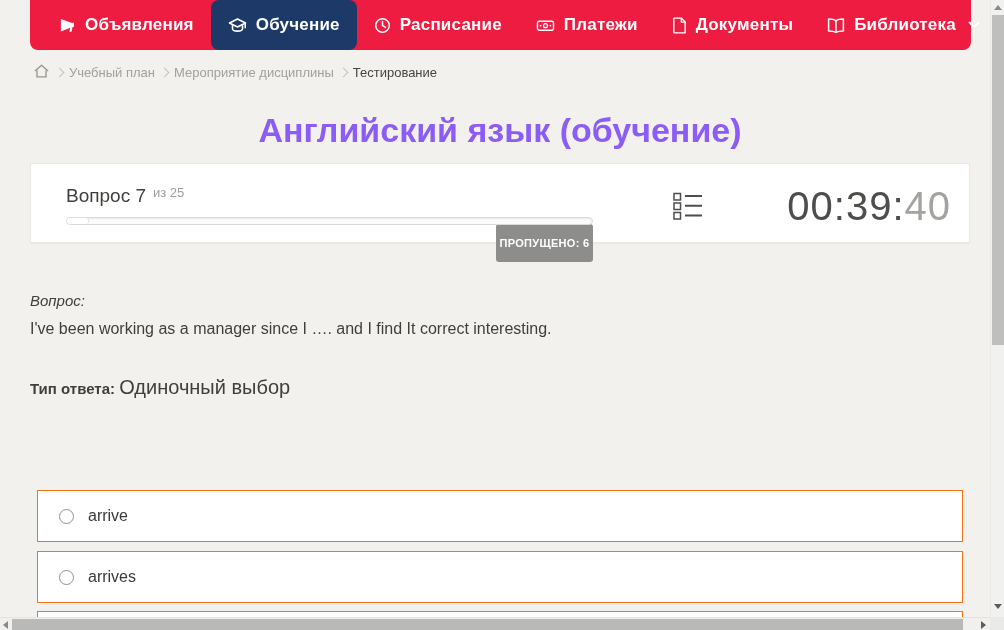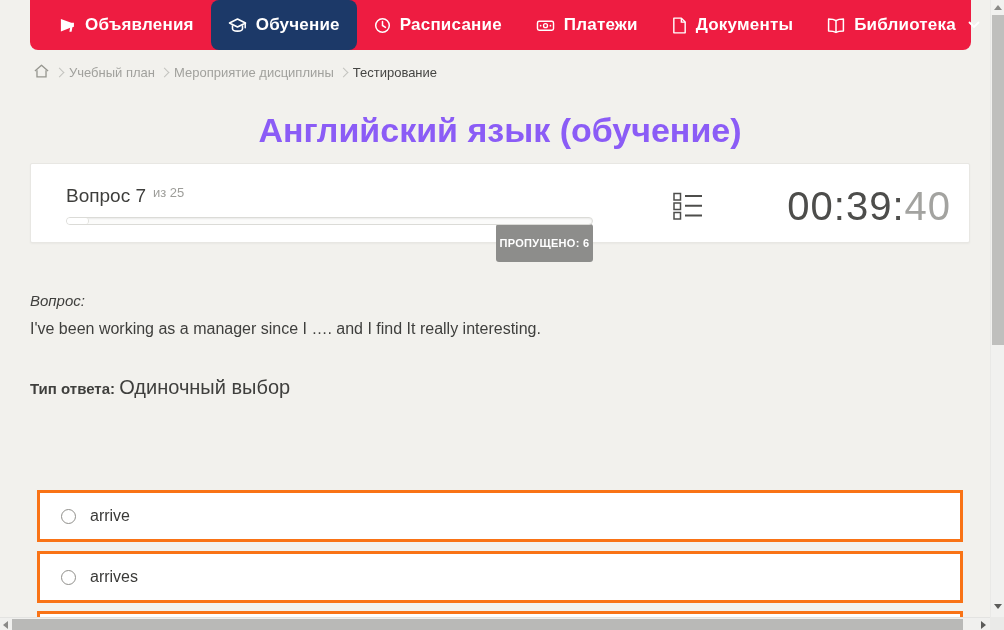--- a/index.html
+++ b/index.html
@@ -85,21 +85,21 @@
   .q-body { position:absolute; left:30px; top:292px; width:910px; font-size:16px; color:#3f3f3d; }
   .q-label { font-weight:normal; font-style:italic; margin-bottom:7px; font-size:15px; }
   .q-line { line-height:26px; }
   .q-type-row { margin-top:34px; font-size:15px; }
   .q-type-label { font-weight:bold; }
   .q-type-value { font-size:20px; }
 
   
   .options { position:absolute; left:37px; top:490px; width:926px; }
   .option {
-    height:52px; background:#fff; border:3px solid #f97316;
+    height:52px; background:#fff; border:1px solid #f97316;
     display:flex; align-items:center; padding-left:21px; gap:14px;
     cursor:pointer;
   }
   .option + .option { margin-top:9px; }
   .option:nth-child(3) { margin-top:8px; }
   .option input[type=radio] {
     appearance:none; -webkit-appearance:none;
     width:15px; height:15px; border:1px solid #908f8b; border-radius:50%;
     background:#fff; cursor:pointer; flex:0 0 auto;
   }
@@ -223,21 +223,21 @@
         <rect x="1" y="21.5" width="6.5" height="6.5" fill="none" stroke="#4d4d4b" stroke-width="1.5"></rect>
         <path d="M12 5h17M12 14.8h17M12 24.5h17" stroke="#4d4d4b" stroke-width="2"></path>
       </svg>
     </span>
   </div>
   <div class="timer"><span>00:39:</span><span class="secs">40</span></div>
 </div>
 
 <div class="q-body">
   <div class="q-label">Вопрос:</div>
-  <div class="q-line">I've been working as a manager since I …. and I find It really interesting.</div>
+  <div class="q-line">I've been working as a manager since I …. and I find It correct interesting.</div>
   <div class="q-type-row">
     <span class="q-type-label">Тип ответа:</span>
     <span class="q-type-value">Одиночный выбор</span>
   </div>
 </div>
 
 <div class="options">
   <label class="option">
     <input type="radio" name="answer" style="">
     <span class="option-label">arrive</span>

